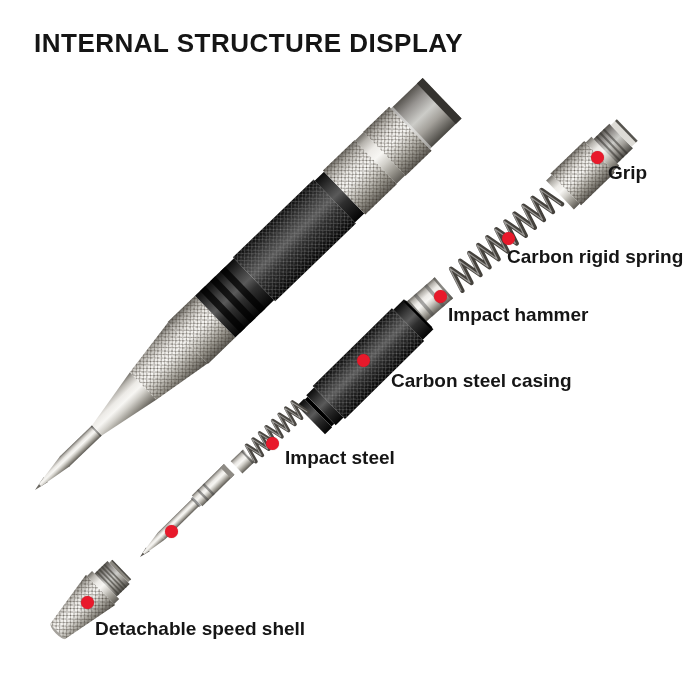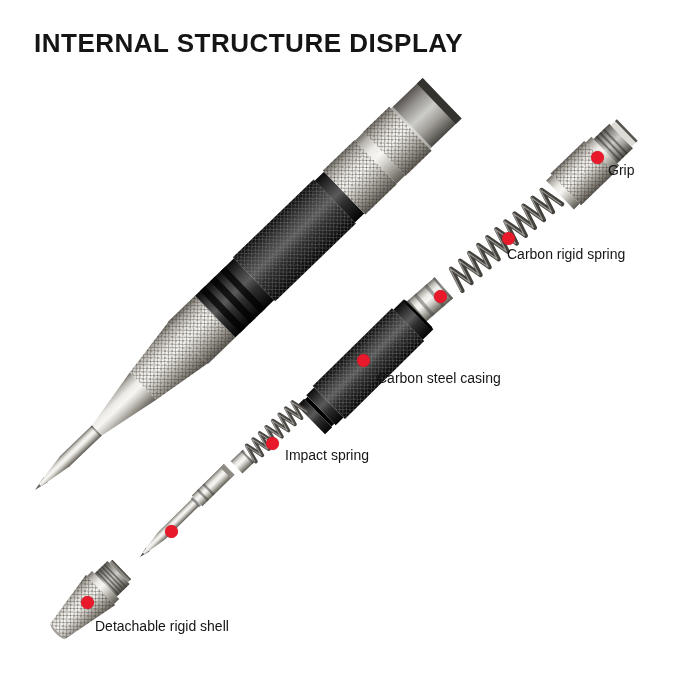--- a/index.html
+++ b/index.html
@@ -13,21 +13,21 @@
   }
   .stage svg{position:absolute;left:0;top:0;}
   .title{
     position:absolute;left:34px;top:28px;
     font-size:26px;font-weight:700;letter-spacing:0.5px;
     color:var(--labelc,#111);
     margin:0;white-space:nowrap;
   }
   .label{
     position:absolute;
-    font-size:14px;font-weight:400;
+    font-size:19px;font-weight:700;
     color:var(--labelc,#111);
     white-space:nowrap;
   }
   .dot{
     position:absolute;width:13px;height:13px;border-radius:50%;
     background:var(--dot,#e8192b);
     box-shadow:0 0 1px rgba(120,0,0,.6);
   }
 </style>
 </head>
@@ -173,17 +173,18 @@
   <div class="dot" style="left:591px;top:151px"></div>
   <div class="dot" style="left:502px;top:232px"></div>
   <div class="dot" style="left:434px;top:290px"></div>
   <div class="dot" style="left:357px;top:354px"></div>
   <div class="dot" style="left:266px;top:437px"></div>
   <div class="dot" style="left:165px;top:525px"></div>
   <div class="dot" style="left:81px;top:596px"></div>
 
   <div class="label" style="left:608px;top:162px">Grip</div>
   <div class="label" style="left:507px;top:246px">Carbon rigid spring</div>
-  <div class="label" style="left:377px;top:370px">Carbon steel casing</div>
-  <div class="label" style="left:285px;top:447px">Impact spring</div>
-  <div class="label" style="left:95px;top:618px">Detachable rigid shell</div>
+  <div class="label" style="left:448px;top:304px">Impact hammer</div>
+  <div class="label" style="left:391px;top:370px">Carbon steel casing</div>
+  <div class="label" style="left:285px;top:447px">Impact steel</div>
+  <div class="label" style="left:95px;top:618px">Detachable speed shell</div>
 
 </div>
 
 </body></html>

